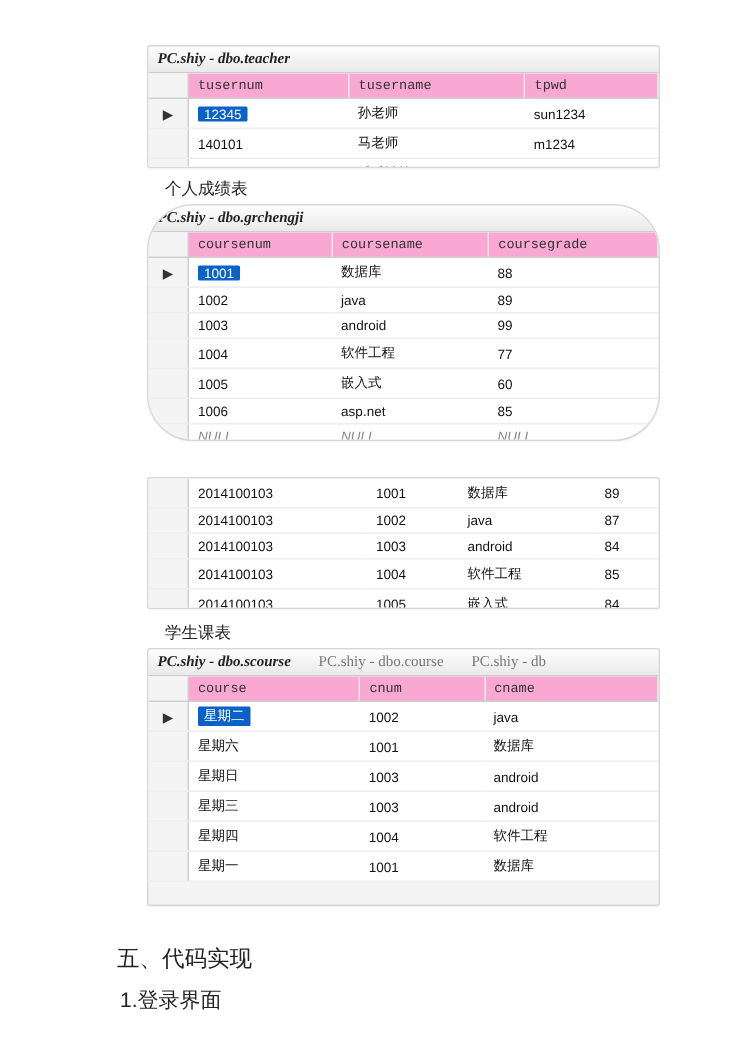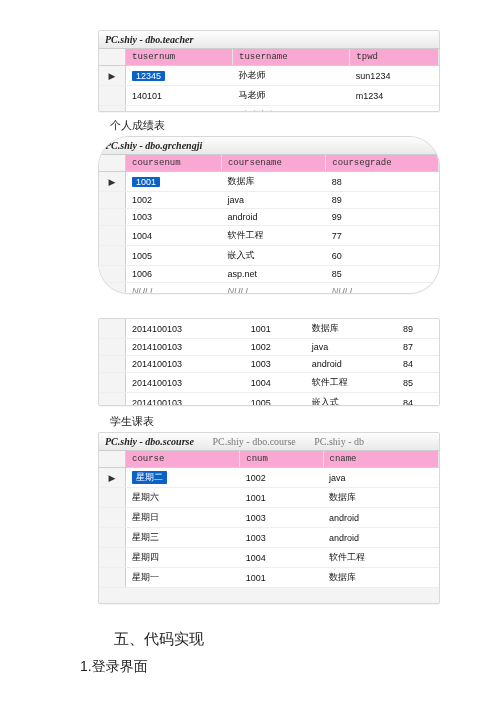--- a/index.html
+++ b/index.html
@@ -74,21 +74,20 @@
   .caption {
     position: absolute;
     left: 110px;
     font-size: 11px;
     color: #222;
   }
   .sec-heading {
     position: absolute;
     left: 78px;
     font-size: 15px;
-    margin-left: 36px;
   }
   .sub-heading {
     position: absolute;
     left: 80px;
     font-size: 14px;
   }
 </style>
 </head>
 <body>
 

